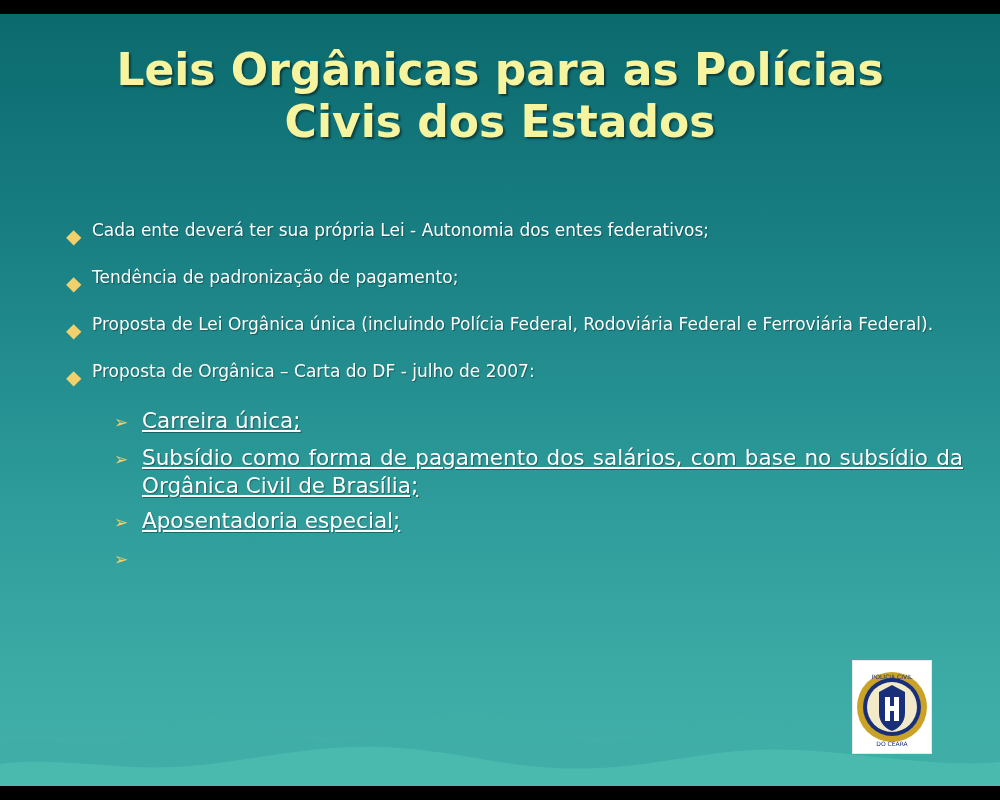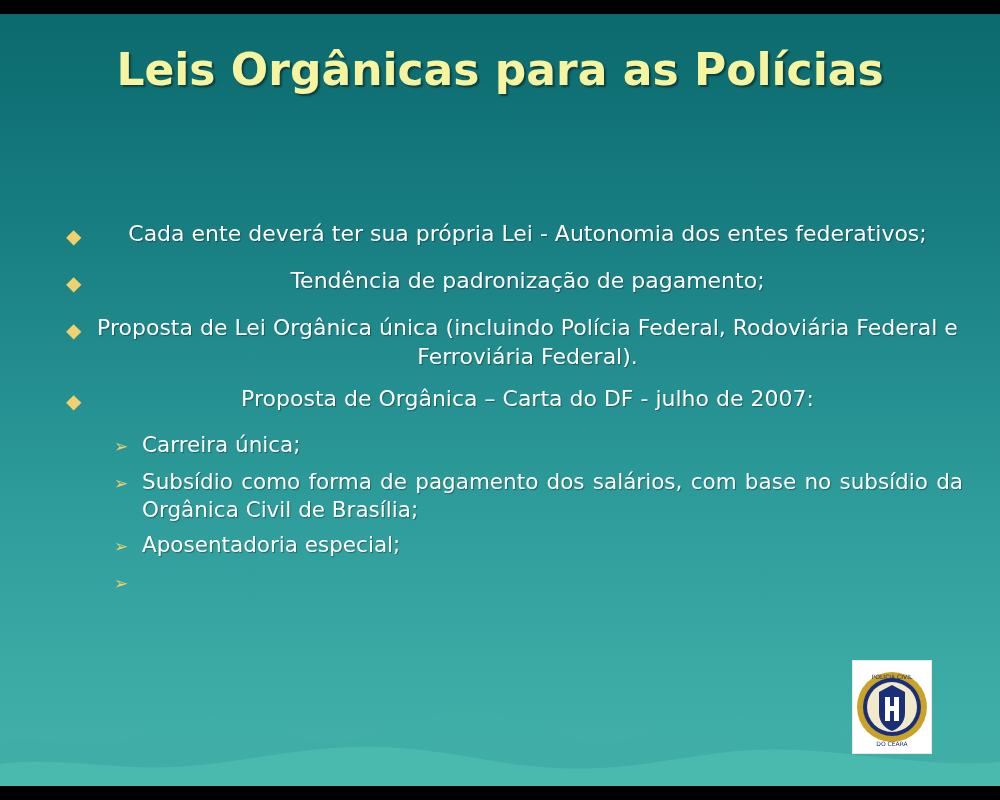--- a/index.html
+++ b/index.html
@@ -67,24 +67,23 @@
     color: #f2d06b;
     font-size: 20px;
     line-height: 34px;
     text-align: left;
     padding-left: 8px;
     box-sizing: border-box;
   }
   .l1 .txt {
     flex: 1 1 auto;
     color: #ffffff;
-    font-size: 22px;
+    font-size: 17px;
     line-height: 1.32;
     text-shadow: 1px 1px 1px rgba(0,0,0,0.35);
-    text-align: center;
   }
   .sub {
     margin-top: 4px;
     padding-left: 56px;
   }
   .l2 {
     display: flex;
     align-items: flex-start;
     margin-bottom: 7px;
   }
@@ -94,20 +93,21 @@
     color: #f2d06b;
     font-size: 17px;
     line-height: 30px;
   }
   .l2 .txt {
     flex: 1 1 auto;
     color: #ffffff;
     font-size: 21.5px;
     line-height: 1.3;
     text-shadow: 1px 1px 1px rgba(0,0,0,0.35);
+    text-decoration: underline;
   }
   .l2.justify .txt {
     text-align: justify;
   }
   .logo {
     position: absolute;
     right: 68px;
     bottom: 32px;
     width: 78px;
     height: 92px;
@@ -125,20 +125,21 @@
 <div class="slide">
   <div class="slide-canvas">
 
     <svg class="hill" viewBox="0 0 1000 140" preserveAspectRatio="none">
       <path d="M0,96 C40,86 70,104 110,98 C150,92 180,66 225,72 C265,77 295,100 340,96 C395,91 430,60 480,66 C530,72 560,100 610,96 C665,91 700,66 755,72 C805,77 840,98 890,94 C935,90 970,78 1000,84 L1000,140 L0,140 Z" fill="#3FAEA6" opacity="0.85"></path>
       <path d="M0,118 C60,110 120,126 190,120 C260,114 320,96 400,102 C470,107 520,126 600,122 C675,118 720,100 800,104 C870,108 940,122 1000,116 L1000,140 L0,140 Z" fill="#4BBBB0" opacity="0.9"></path>
     </svg>
 
     <div class="title">
       <div>Leis Orgânicas para as Polícias</div>
+      <div>Civis dos Estados</div>
     </div>
 
     <div class="body">
 
       <div class="l1">
         <span class="bullet">◆</span>
         <span class="txt">Cada ente deverá ter sua própria Lei - Autonomia dos entes federativos;</span>
       </div>
 
       <div class="l1">

